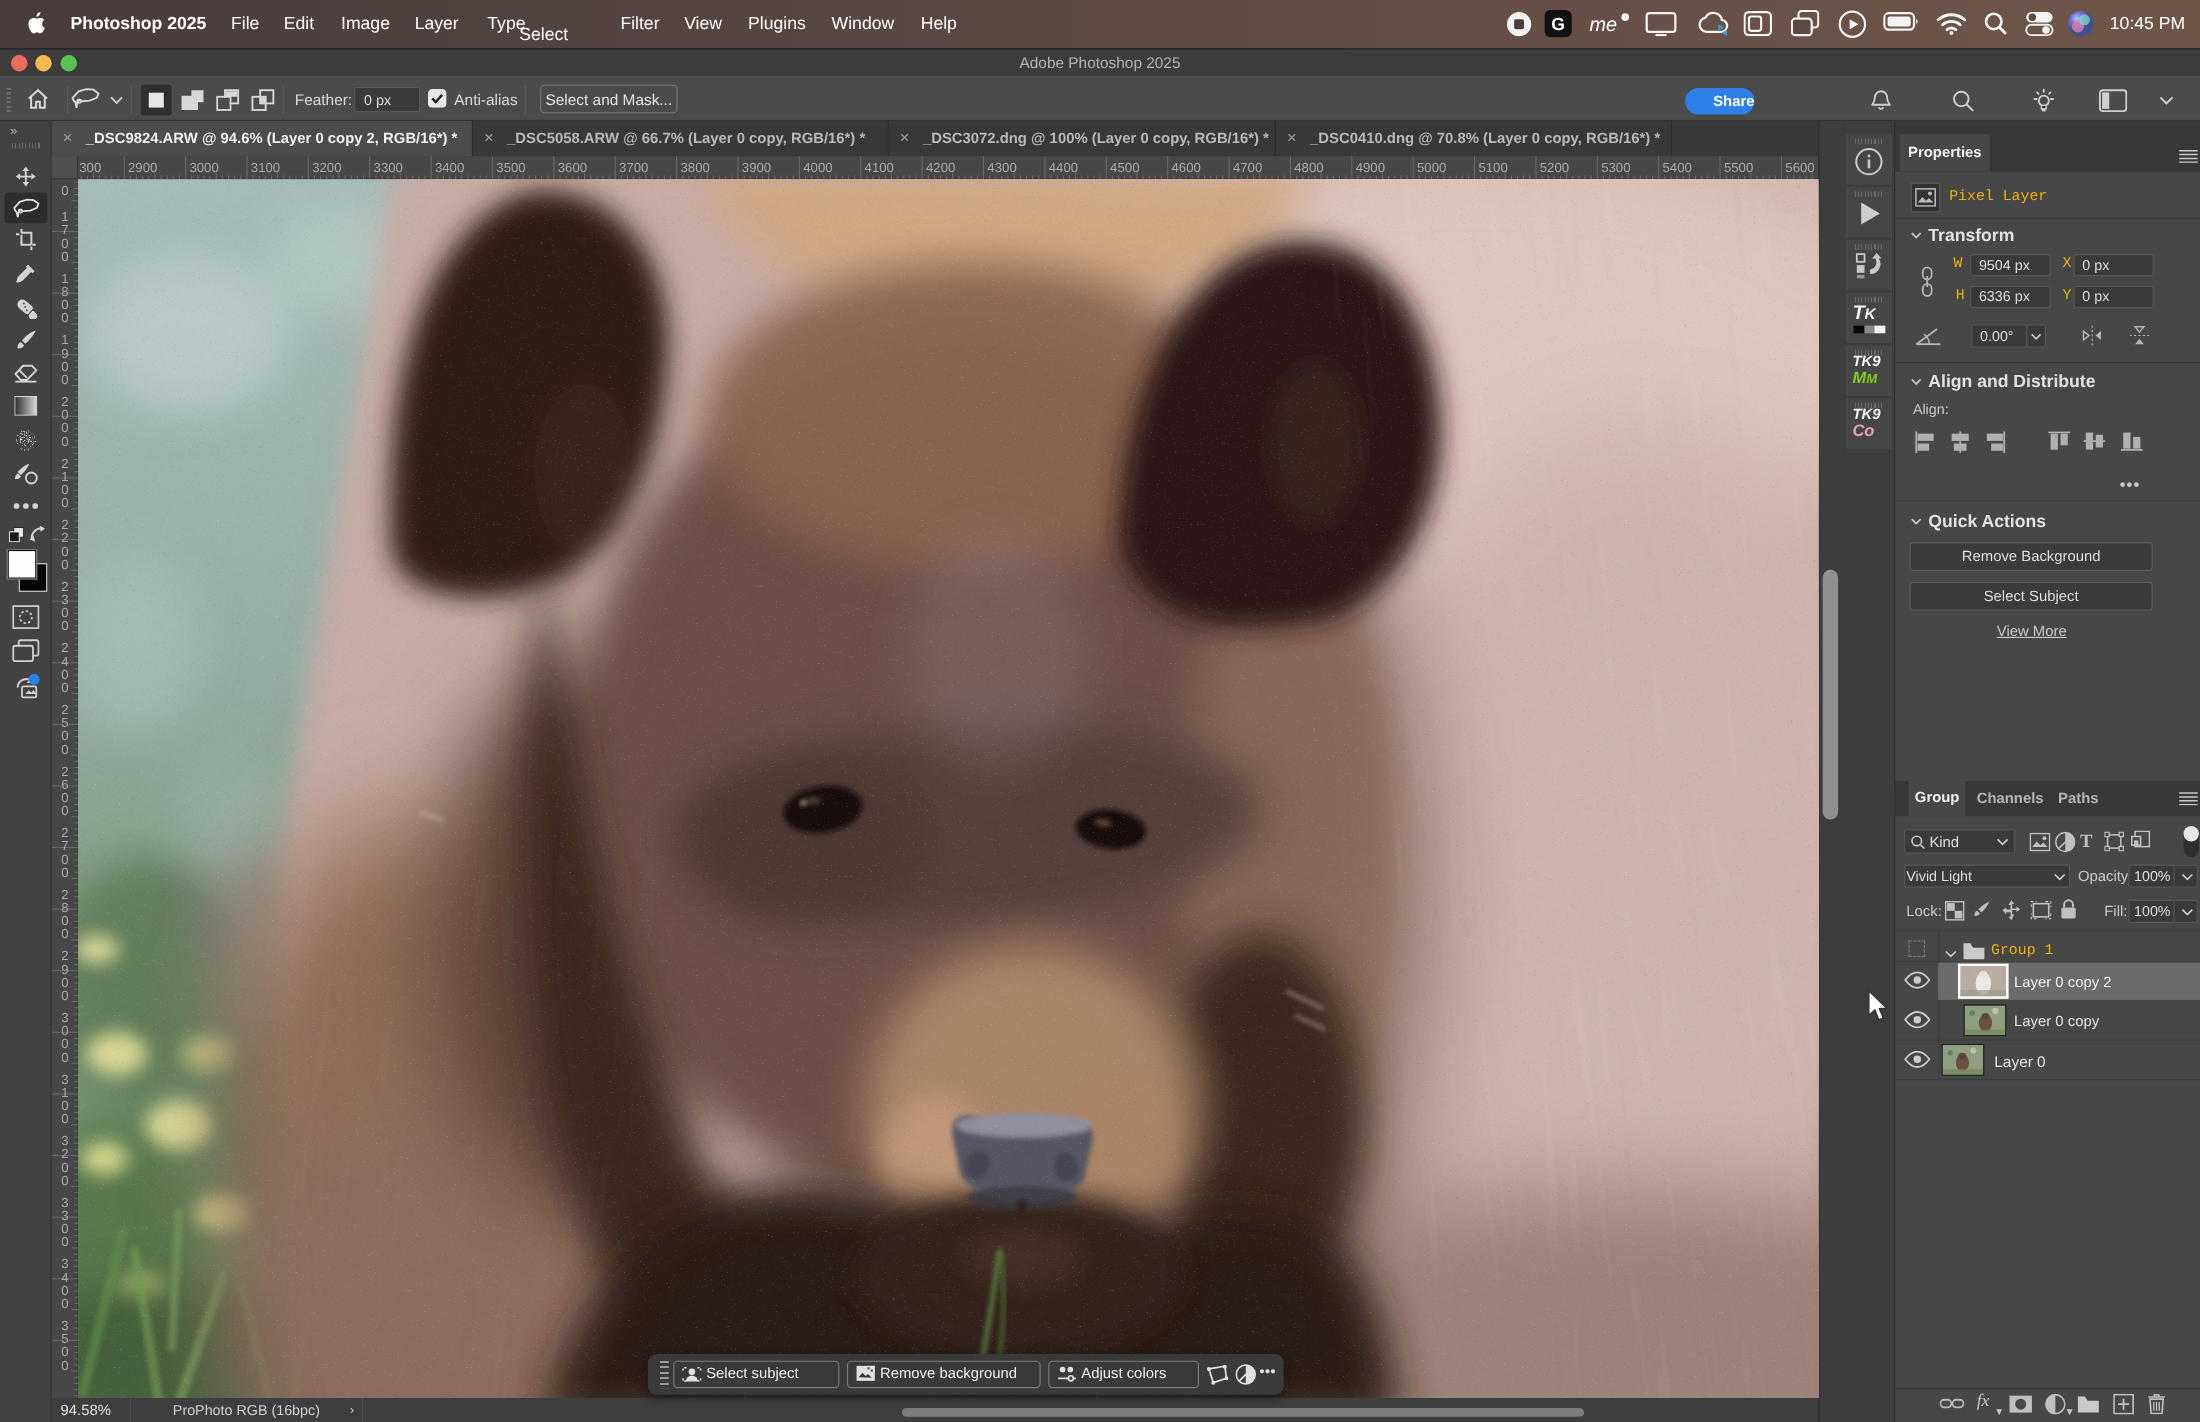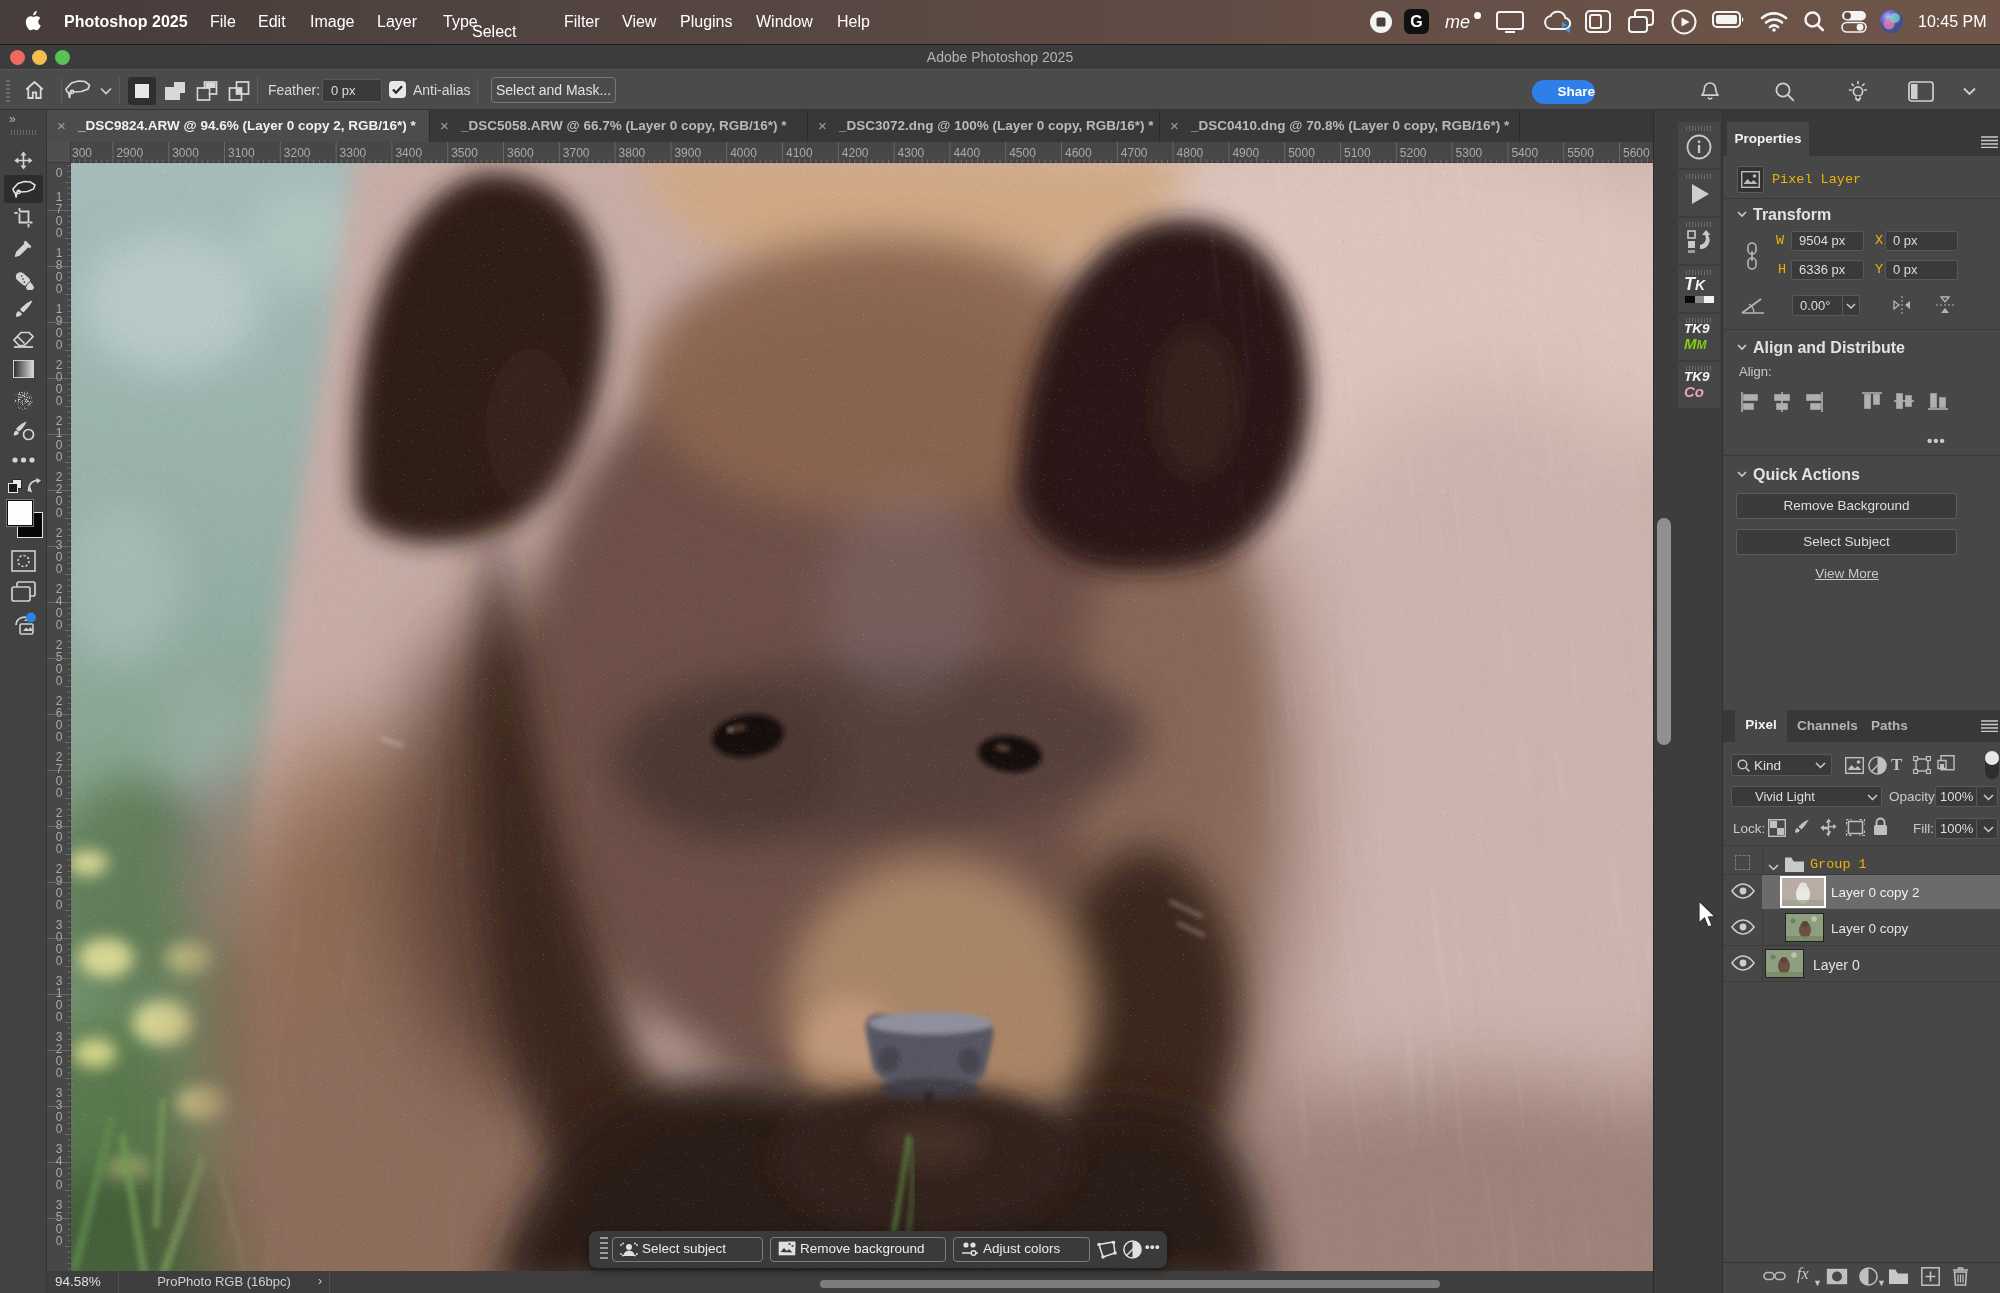--- a/index.html
+++ b/index.html
@@ -1200,21 +1200,21 @@
       <div class="abs" style="left:0;top:345px;width:278px;height:1px;background:#3a3a3a;"></div>
       <svg class="chev" style="left:14px;top:359px" viewBox="0 0 10 10">
         <path d="M1 3l4 4 4-4" fill="none" stroke="#ccc" stroke-width="1.6"></path>
       </svg>
       <span class="sechead" style="left:30px;top:356px;">Quick Actions</span>
       <div class="abs" style="left:13px;top:383px;width:221px;height:26px;background:#3b3b3b;border:1px solid #5d5d5d;border-radius:3px;color:#dedede;font-size:13.5px;text-align:center;line-height:24px;">Remove Background</div>
       <div class="abs" style="left:13px;top:419px;width:221px;height:26px;background:#3b3b3b;border:1px solid #5d5d5d;border-radius:3px;color:#dedede;font-size:13.5px;text-align:center;line-height:24px;">Select Subject</div>
       <div class="abs" style="left:0px;top:456px;width:248px;text-align:center;color:#c9c9c9;font-size:13.5px;text-decoration:underline;">View More</div>
       <div class="abs" style="left:0;top:600px;width:278px;height:4px;background:#383838;"></div>
       <div class="abs" style="left:0;top:604px;width:278px;height:28px;background:#383838;"></div>
-      <div class="abs" style="left:12px;top:597px;width:52px;height:35px;background:#474747;color:#f2f2f2;font-weight:bold;font-size:13.5px;line-height:35px;text-align:center;">Pixel</div>
+      <div class="abs" style="left:12px;top:597px;width:52px;height:35px;background:#474747;color:#f2f2f2;font-weight:bold;font-size:13.5px;line-height:35px;text-align:center;">Group</div>
       <span class="abs" style="left:74px;top:608px;font-size:13.5px;font-weight:bold;color:#b5b5b5;">Channels</span>
       <span class="abs" style="left:148px;top:608px;font-size:13.5px;font-weight:bold;color:#b5b5b5;">Paths</span>
       <svg class="icon" style="left:258px;top:610px" width="17" height="12" viewBox="0 0 17 12">
         <path d="M0 1h17M0 4.5h17M0 8h17M0 11.5h17" stroke="#c9c9c9" stroke-width="1.4"></path>
       </svg>
       <div class="abs" style="left:0;top:632px;width:278px;height:551px;background:#474747;"></div>
       <div class="inbox" style="left:8px;top:644px;width:101px;height:22px;"></div>
       <svg class="icon" style="left:14px;top:649px" width="13" height="13" viewBox="0 0 13 13">
         <circle cx="5.5" cy="5.5" r="4.3" fill="none" stroke="#c5c5c5" stroke-width="1.5"></circle>
         <path d="M9 9l3.4 3.4" stroke="#c5c5c5" stroke-width="1.5"></path>
@@ -1241,21 +1241,21 @@
         <rect x="0.5" y="13.5" width="4" height="4" fill="#474747" stroke="#c0c0c0" stroke-width="1.2"></rect>
         <rect x="13.5" y="13.5" width="4" height="4" fill="#474747" stroke="#c0c0c0" stroke-width="1.2"></rect>
       </svg>
       <svg class="icon" style="left:214px;top:645px" width="18" height="19" viewBox="0 0 18 19">
         <rect x="4" y="0.7" width="13" height="14" fill="none" stroke="#c0c0c0" stroke-width="1.4"></rect>
         <path d="M1 5.5h8v8H1z" fill="#474747" stroke="#c0c0c0" stroke-width="1.4"></path>
         <rect x="3" y="9" width="4" height="4.5" fill="#c0c0c0"></rect>
       </svg>
       <div class="abs" style="left:262px;top:642px;width:14px;height:27px;border-radius:7px;background:#2e2e2e;"></div>
       <div class="abs" style="left:262px;top:641px;width:14px;height:14px;border-radius:50%;background:#e8e8e8;"></div>
-      <div class="inbox" style="left:8px;top:676px;width:151px;height:21px;line-height:19px;padding-left:23px;">Vivid Light</div>
+      <div class="inbox" style="left:8px;top:676px;width:151px;height:21px;line-height:19px;padding-left:1px;">Vivid Light</div>
       <svg class="icon" style="left:144px;top:684px" width="11" height="8" viewBox="0 0 11 8">
         <path d="M1 1l4.5 4.5L10 1" fill="none" stroke="#ccc" stroke-width="1.5"></path>
       </svg>
       <span class="abs" style="left:166px;top:679px;font-size:13.5px;color:#c9c9c9;">Opacity:</span>
       <div class="inbox" style="left:212px;top:676px;width:42px;height:21px;line-height:19px;padding-left:4px;font-size:13px;">100%</div>
       <div class="abs" style="left:254px;top:676px;width:21px;height:21px;background:#3a3a3a;border:1px solid #585858;border-left:none;border-radius:0 2px 2px 0;"></div>
       <svg class="icon" style="left:260px;top:684px" width="11" height="8" viewBox="0 0 11 8">
         <path d="M1 1l4.5 4.5L10 1" fill="none" stroke="#ccc" stroke-width="1.5"></path>
       </svg>
       <span class="abs" style="left:10px;top:711px;font-size:13.5px;color:#c9c9c9;">Lock:</span>

